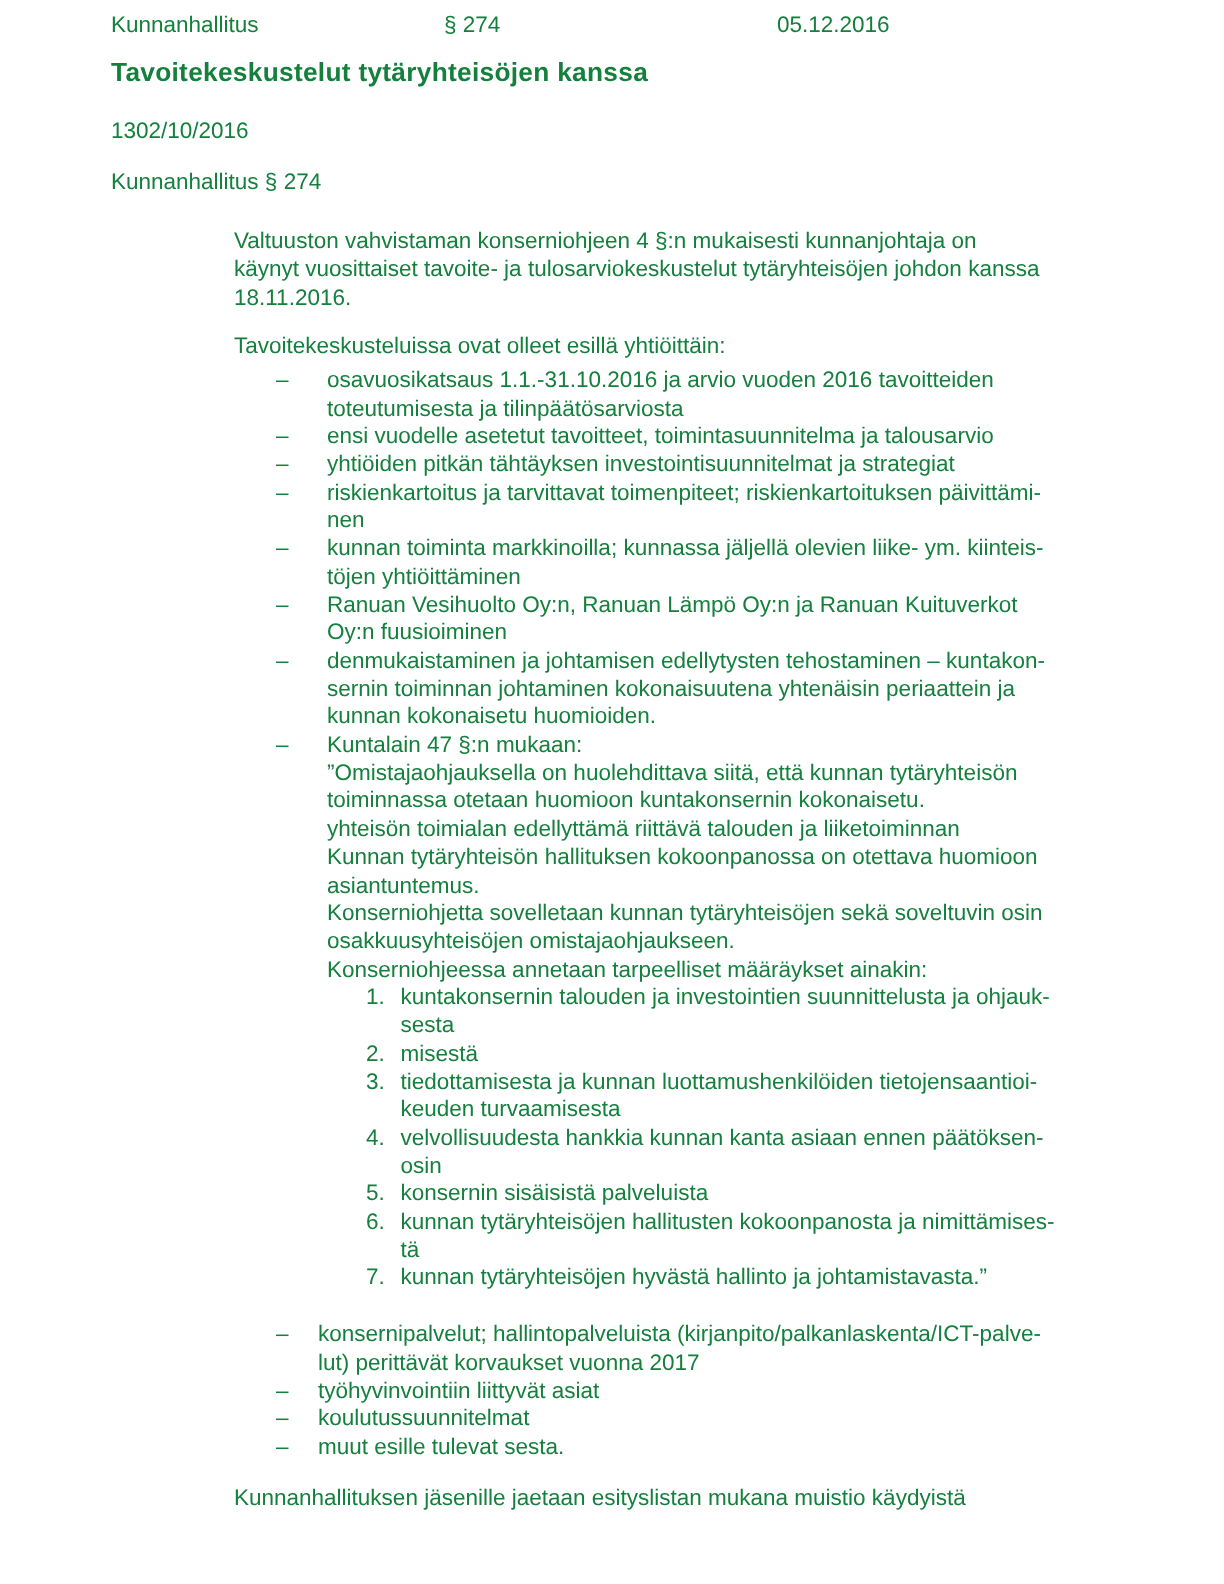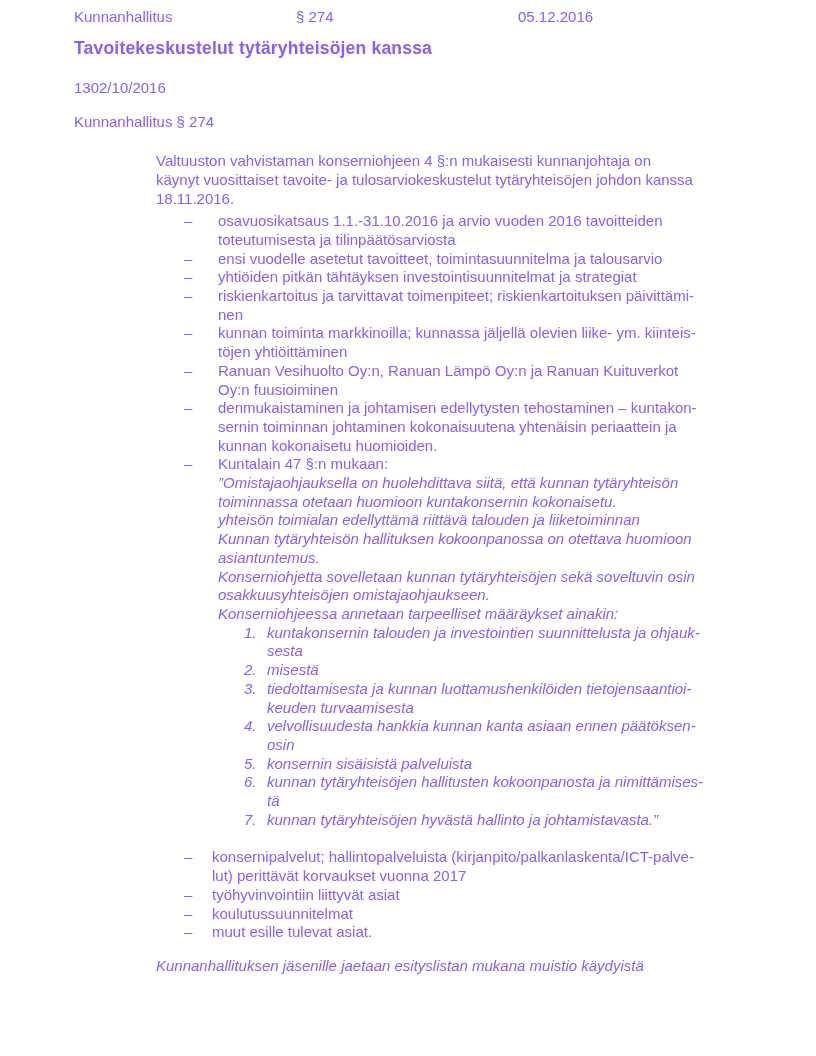--- a/index.html
+++ b/index.html
@@ -1,20 +1,20 @@
 <!DOCTYPE html>
 <html><head>
 <meta charset="utf-8">
 <style>
   html, body { margin:0; padding:0; background:#ffffff; }
   .page {
     position:relative;
     width:816px; height:1056px;
     background:#ffffff;
-    color:#8b5cf6;
+    color:#15803d;
     font-family:"Liberation Sans", sans-serif;
     font-size:15px;
     line-height:18.7px;
     overflow:hidden;
     box-sizing:border-box;
   }
   .ln { white-space:nowrap; }
 
   
   .doc-header { display:flex; padding-top:8px; margin-left:74px; }
@@ -32,29 +32,29 @@
   .intro { margin-top:14px; }
 
   
   .dlist1 { margin-top:4px; }
   .ditem { display:flex; }
   .dash  { flex:none; margin-left:28px; width:34px; }
   .dlist2 .dash { width:28px; }
   .lines { flex:1; min-width:0; }
 
   
-  .quote { font-style:italic; }
+  .quote { }
 
   
   .nitem { display:flex; }
   .nnum  { flex:none; margin-left:26px; width:23px; }
   .nlines{ flex:1; min-width:0; }
 
   .dlist2 { margin-top:19px; }
-  .closing { margin-top:15px;font-style:italic; }
+  .closing { margin-top:15px; }
 </style>
 </head>
 <body>
 
 <div class="page">
 
   <div class="doc-header">
     <span class="h-org">Kunnanhallitus</span>
     <span class="h-sec">§ 274</span>
     <span class="h-date">05.12.2016</span>
@@ -65,20 +65,21 @@
   <div class="secref">Kunnanhallitus § 274</div>
 
   <div class="body">
 
     <div class="para1">
       <div class="ln">Valtuuston vahvistaman konserniohjeen 4 §:n mukaisesti kunnanjohtaja on</div>
       <div class="ln">käynyt vuosittaiset tavoite- ja tulosarviokeskustelut tytäryhteisöjen johdon kanssa</div>
       <div class="ln">18.11.2016.</div>
     </div>
 
+    <div class="intro ln">Tavoitekeskusteluissa ovat olleet esillä yhtiöittäin:</div>
 
     <div class="dlist1">
 
       <div class="ditem">
         <span class="dash">–</span>
         <div class="lines">
           <div class="ln">osavuosikatsaus 1.1.-31.10.2016 ja arvio vuoden 2016 tavoitteiden</div>
           <div class="ln">toteutumisesta ja tilinpäätösarviosta</div>
         </div>
       </div>
@@ -226,21 +227,21 @@
       <div class="ditem">
         <span class="dash">–</span>
         <div class="lines">
           <div class="ln">koulutussuunnitelmat</div>
         </div>
       </div>
 
       <div class="ditem">
         <span class="dash">–</span>
         <div class="lines">
-          <div class="ln">muut esille tulevat asiat.</div>
+          <div class="ln">muut esille tulevat sesta.</div>
         </div>
       </div>
 
     </div>
 
     <div class="closing ln">Kunnanhallituksen jäsenille jaetaan esityslistan mukana muistio käydyistä</div>
 
   </div>
 </div>
 

